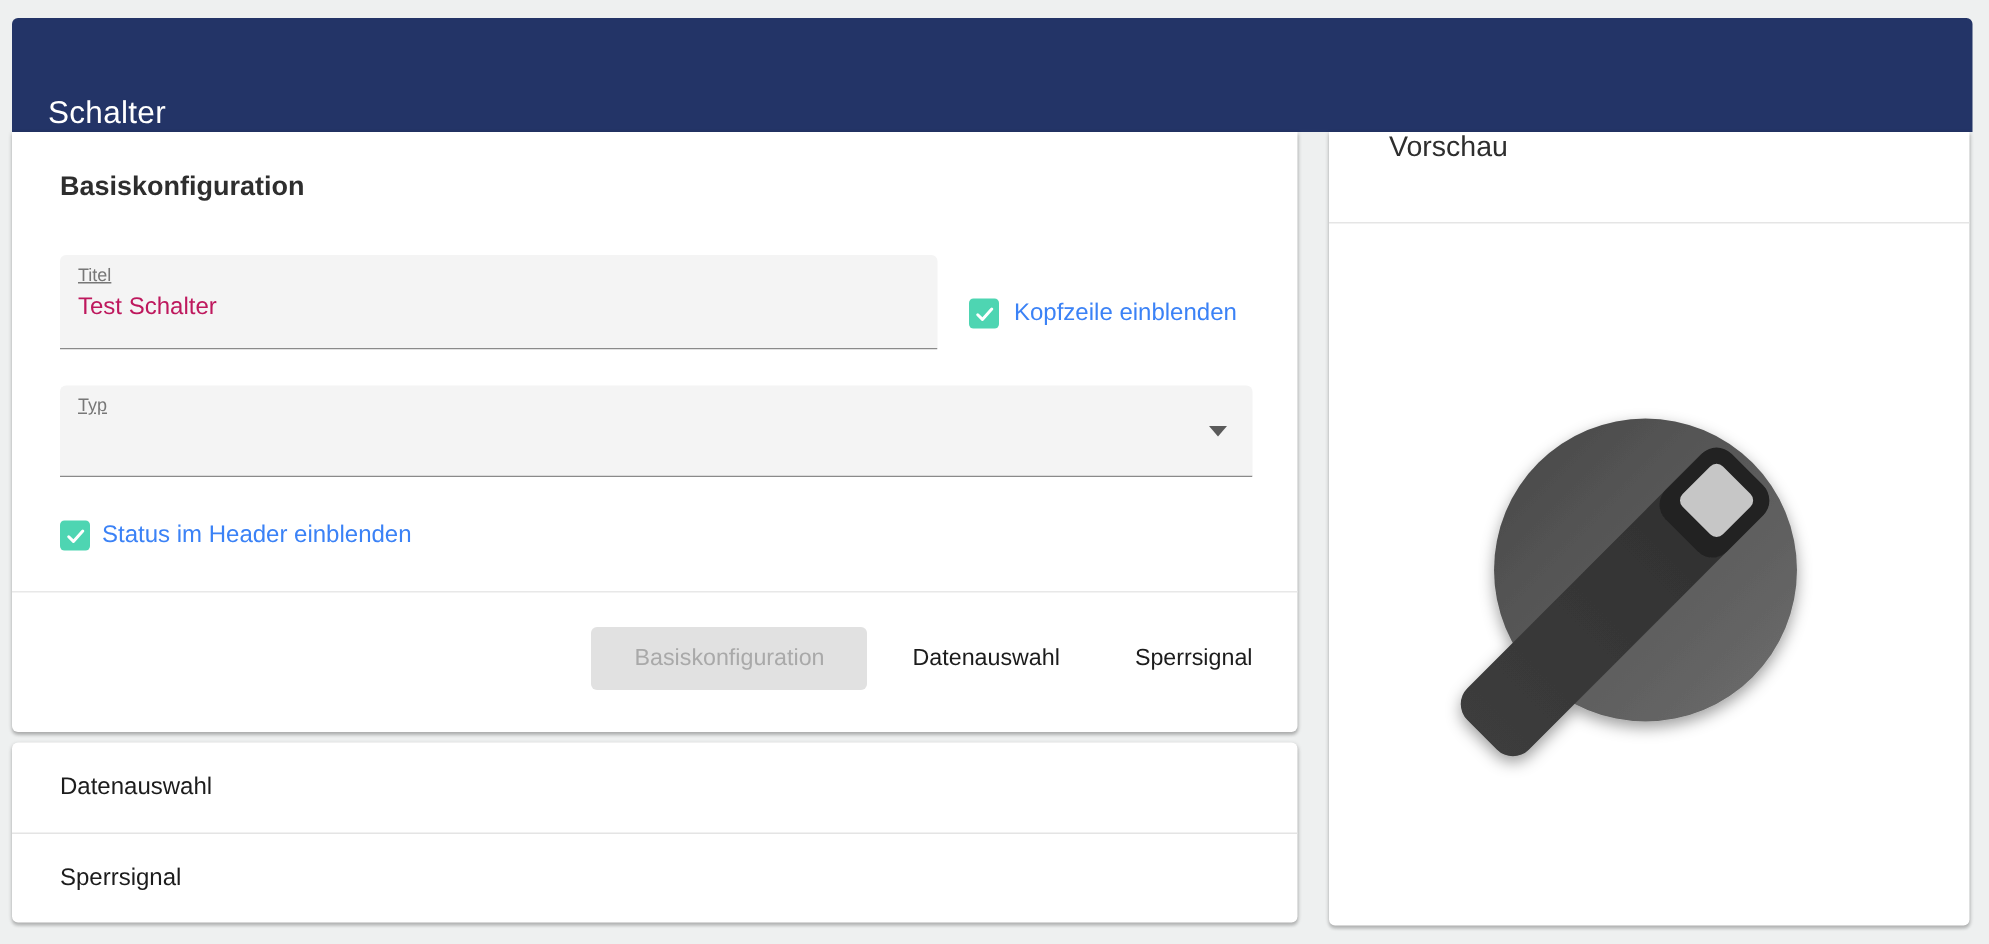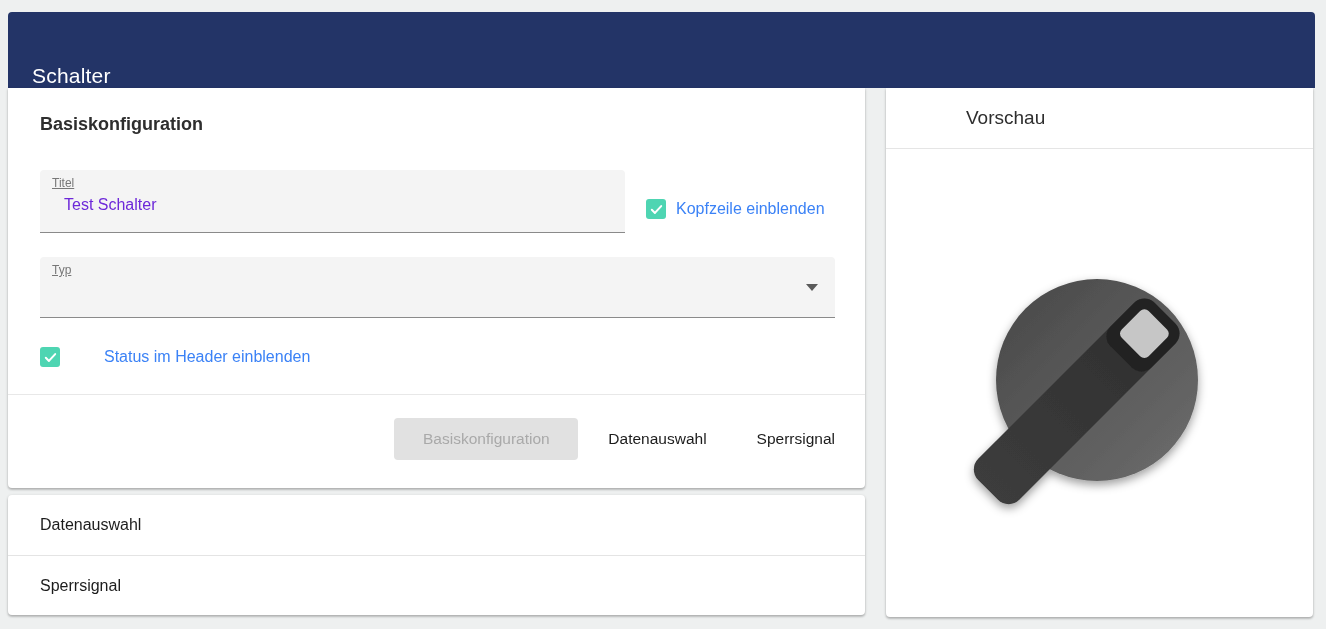--- a/index.html
+++ b/index.html
@@ -30,21 +30,21 @@
 
   .section-title { position:absolute; left:32px; top:26px; font-size:18px; color:#2e2e2e; }
 
   
   .mat-field {
     position:absolute; background:#f4f4f4;
     border-radius:4px 4px 0 0; border-bottom:1px solid #8a8a8a;
   }
   .f-label { position:absolute; left:12px; top:6px; font-size:12px; color:#777777;text-decoration:underline; }
   .f-value {
-    position:absolute; left:24px; top:26px; font-size:16px; color:#6d28d9;
+    position:absolute; left:12px; top:26px; font-size:16px; color:#be185d;
     background:transparent; border:none; outline:none; padding:0;
     width:calc(100% - 60px); font-family:"Liberation Sans", sans-serif;
   }
   .field-titel { left:32px; top:82px;  width:585px; height:63px; }
   .field-typ   { left:32px; top:169px; width:795px; height:61px; cursor:pointer; }
   .field-typ .f-value { top:29px; }
   .select-arrow {
     position:absolute; right:17px; top:27px; width:0; height:0;
     border-left:6px solid transparent; border-right:6px solid transparent;
     border-top:7px solid #5a5a5a;
@@ -53,21 +53,21 @@
   
   .cb-box {
     position:absolute; width:20px; height:20px; border-radius:3px;
     background:#4ed5b2; display:flex; align-items:center; justify-content:center;
     cursor:pointer;
   }
   .cb-label { position:absolute; font-size:16px; color:#3b82f6; line-height:20px; }
   .cb1 { left:638px; top:111px; }
   .cb1-label { left:668px; top:111px; }
   .cb2 { left:32px; top:259px; }
-  .cb2-label { left:60px; top:259px;margin-left:36px; }
+  .cb2-label { left:60px; top:259px; }
 
   
   .footer-divider { position:absolute; left:0; right:0; top:306px; height:1px; background:#e8e8e8; }
   .card-footer {
     position:absolute; left:0; right:30px; top:307px; height:87px;
     display:flex; align-items:center; justify-content:flex-end;
   }
   .btn-disabled {
     width:184px; height:42px; border:none; border-radius:4px;
     background:#e1e1e1; color:#a9a9a9; font-size:15.5px;
@@ -80,21 +80,21 @@
   .btn-text + .btn-text { margin-left:50px; }
 
   
   .accord-row {
     height:60px; display:flex; align-items:center; padding-left:32px;
     font-size:16px; color:#1c1c1c; cursor:pointer;
   }
   .accord-divider { height:1px; background:#e4e4e4; }
 
   
-  .prev-header { height:60px; display:flex; align-items:center;padding-left:40px; }
+  .prev-header { height:60px; display:flex; align-items:flex-start; }
   .prev-title { padding-left:40px; font-size:19px; color:#2e2e2e; }
   .prev-divider { height:1px; background:#e5e5e5; }
   .prev-body { position:relative; width:427px; height:468px; }
   .knob-svg { position:absolute; left:0; top:0; }
 </style>
 </head>
 <body>
 
 <header class="appbar">
   <div class="appbar-title">Schalter</div>

